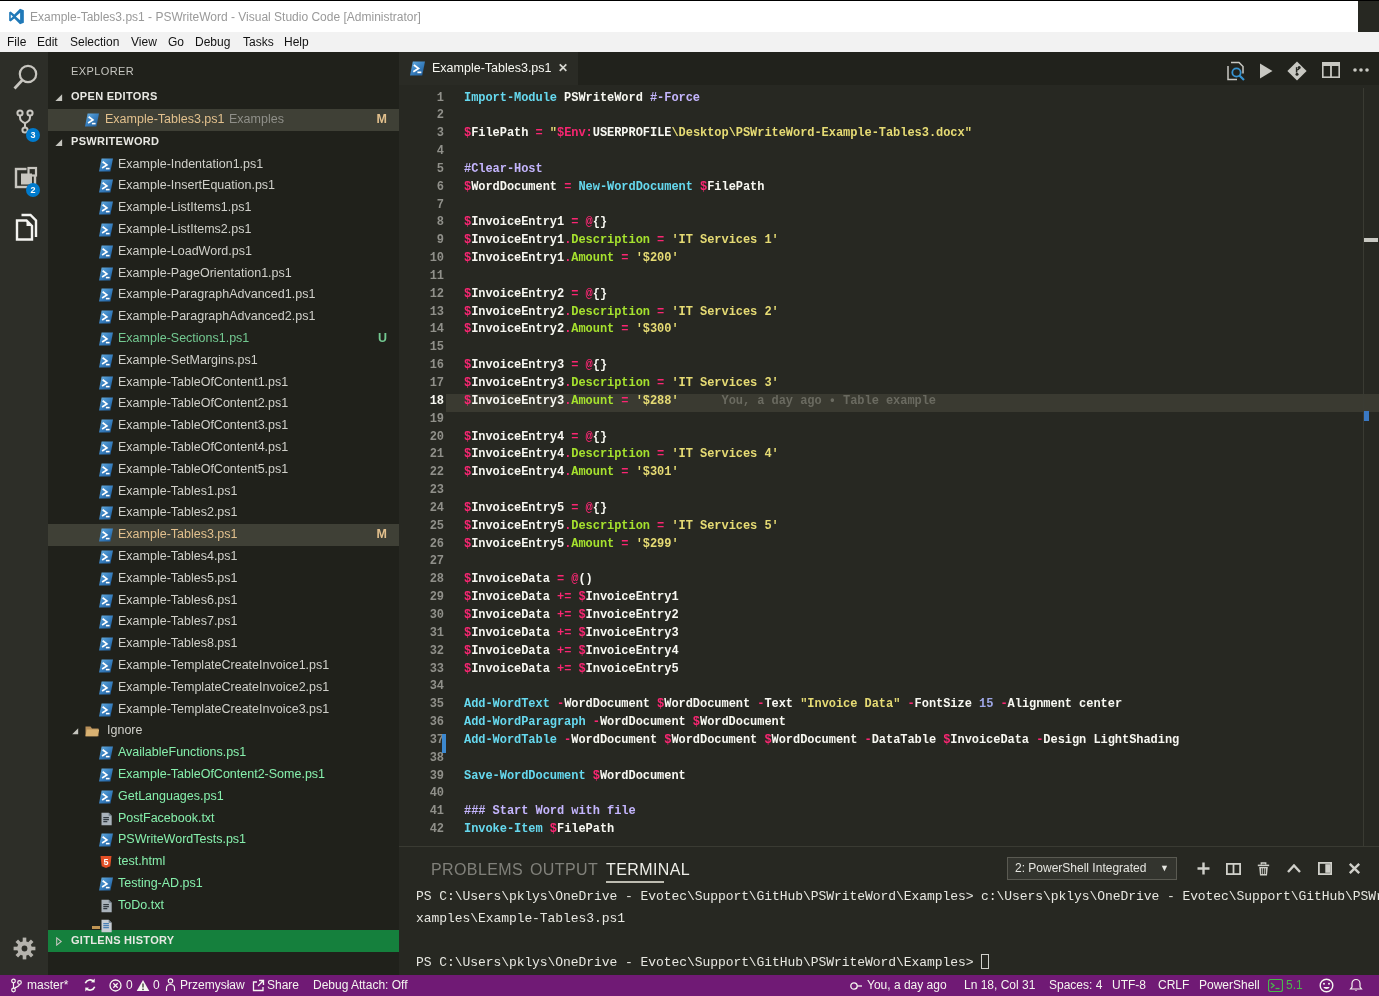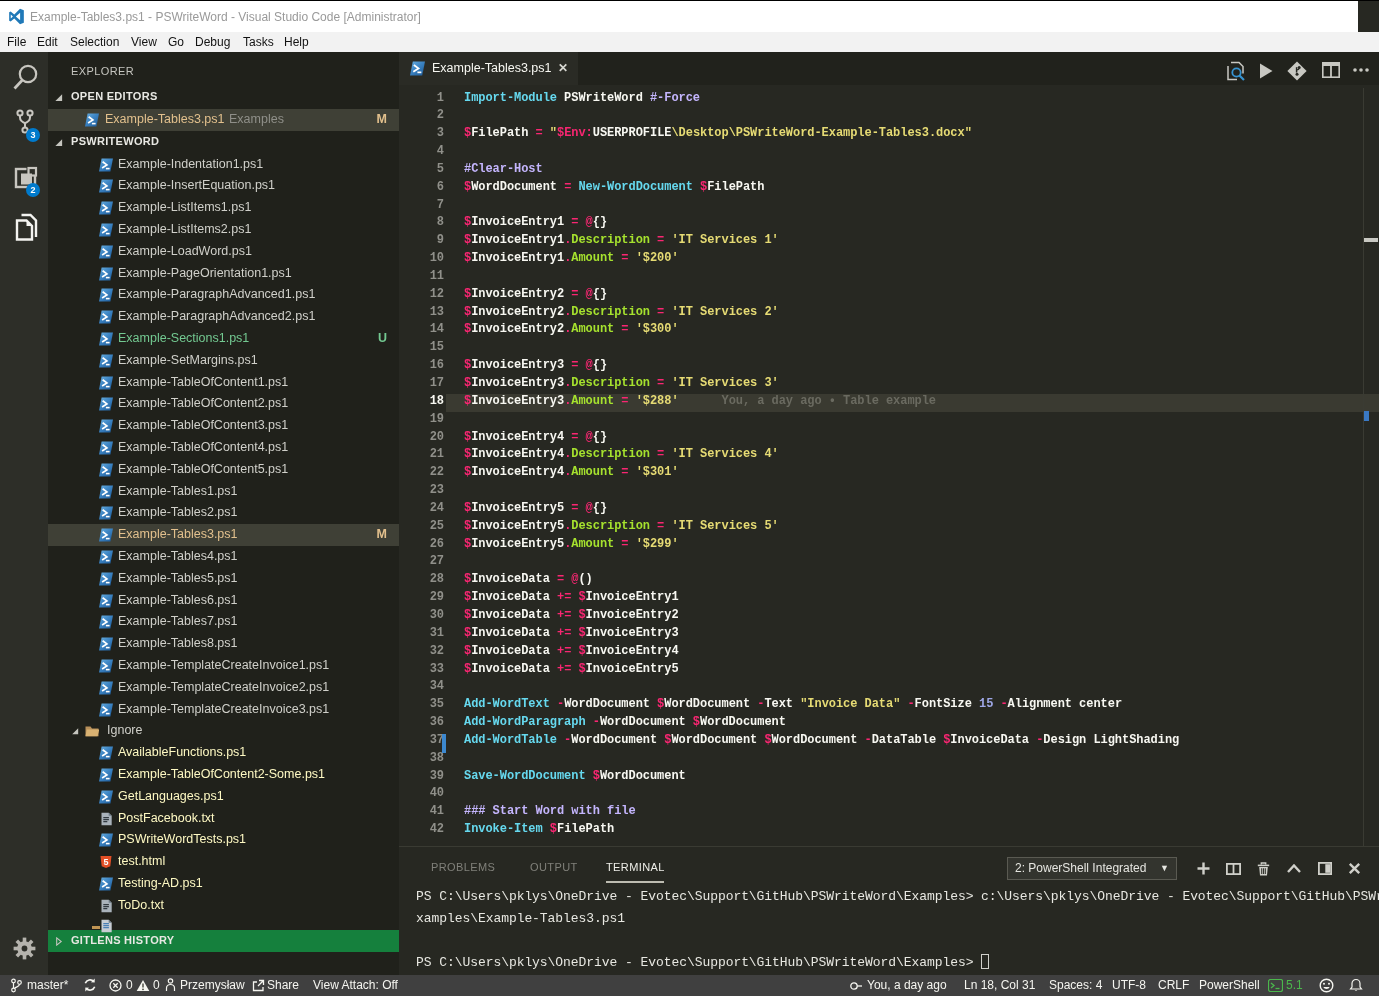--- a/index.html
+++ b/index.html
@@ -21,21 +21,21 @@
 .sechead { position:absolute; left:0; width:351px; height:22px; font-weight:bold; font-size:11px; color:#e8e8e3; }
 .sechead .tw { position:absolute; left:6px; top:7px; }
 .sechead .lbl { position:absolute; left:23px; top:4px; letter-spacing:0.3px; }
 .row { position:absolute; left:0; width:351px; height:22px; }
 .row .ico { position:absolute; left:51px; top:4px; width:14px; height:14px; }
 .row .nm { position:absolute; left:70px; top:3px; white-space:nowrap; }
 .row .git { position:absolute; right:12px; top:3px; font-weight:bold; }
 .sel { background:#3f4036; }
 .mod { color:#e2c08d; }
 .unt { color:#73c991; }
-.ign { color:#fef9c3;text-align:center; }
+.ign { color:#86efac;text-align:center; }
 
 #editor { left:399px; top:52px; width:980px; height:794px; background:#272822; overflow:hidden; }
 #tabbar { position:absolute; left:0; top:0; width:980px; height:33px; background:#21221c; }
 #tab1 { position:absolute; left:0; top:0; width:179px; height:33px; background:#2a2b25; color:#f8f8f2; }
 #tab1 .tname { position:absolute; left:33px; top:9px; font-size:12.5px; }
 #tab1 .tclose { position:absolute; left:159px; top:9px; font-size:12px; color:#d8d8d2; font-weight:bold; }
 #code { position:absolute; left:0; top:37.5px; width:980px; font-family:"Liberation Mono",monospace; font-size:12px; letter-spacing:-0.05px; font-weight:bold; white-space:pre; }
 .cl { position:relative; height:17.85px; line-height:17.85px; padding-left:65px; }
 .ln { position:absolute; left:0; top:0; width:45px; text-align:right; color:#90908a; font-weight:bold; }
 .hl { }
@@ -47,29 +47,29 @@
 .c-cm { color:#c4b5fd; }
 .c-wh { color:#f8f8f2; }
 .c-nu { color:#9fa8e8; }
 .lens { color:#6a6a60; font-weight:bold; }
 #ovline { left:1363px; top:88px; width:1px; height:758px; background:#3a3b33; }
 #ovmark1 { left:1364px; top:238px; width:14px; height:4px; background:#c8c8c2; }
 #ovmark2 { left:1364px; top:411px; width:5px; height:10px; background:#3a79c4; }
 #gutmod { left:442px; top:734px; width:3.5px; height:18.5px; background:#3c88cf; }
 
 #panel { left:399px; top:846px; width:980px; height:129px; background:#272822; border-top:1px solid #3a3b33; }
-.ptab { position:absolute; top:14px; font-size:11px; letter-spacing:0.4px; color:#80807a; }
+.ptab { position:absolute; top:14px; font-size:16px; letter-spacing:0.4px; color:#80807a; }
 #pterm { color:#eeeee8; }
 #pselect { position:absolute; left:608px; top:10px; width:170px; height:23px; background:#33342e; border:1px solid #5a5a52; color:#e5e5e0; font-size:12px; line-height:21px; padding-left:7px; }
 #pselect .arr { position:absolute; right:7px; top:0; font-size:9px; }
 #term { position:absolute; left:17px; top:39px; width:975px; font-family:"Liberation Mono",monospace; font-size:13px; letter-spacing:-0.06px; color:#e8e8e2; white-space:pre; }
 .tl { height:22px; line-height:22px; }
 .cursor { display:inline-block; width:8px; height:15px; border:1px solid #d0d0ca; vertical-align:-3px; }
 
-#statusbar { left:0; top:975px; width:1379px; height:21px; background:#404040; color:#f5f5f0; font-size:12px; }
+#statusbar { left:0; top:975px; width:1379px; height:21px; background:#701a75; color:#f5f5f0; font-size:12px; }
 .st { position:absolute; top:3px; white-space:nowrap; }
 </style>
 </head>
 <body>
 <div id="app">
     <svg width="0" height="0" style="position:absolute">
       <defs>
         <linearGradient id="psg" x1="0" y1="0" x2="0.9" y2="1">
           <stop offset="0" stop-color="#6cb2e2"></stop>
           <stop offset="0.45" stop-color="#3d85c4"></stop>
@@ -590,21 +590,21 @@
 <svg class="st" style="left:165px;top:3px" width="11" height="14" viewBox="0 0 11 14">
         <circle cx="5.5" cy="3" r="2.2" fill="none" stroke="#f5f5f0" stroke-width="1.2"></circle>
         <path d="M1.5 13 V10 a4 3.5 0 0 1 8 0 V13" fill="none" stroke="#f5f5f0" stroke-width="1.2"></path>
       </svg>
 <span class="st" style="left:180px">Przemysław</span>
 <svg class="st" style="left:252px;top:4px" width="13" height="13" viewBox="0 0 13 13">
         <path d="M5 3 H1.5 V11.5 H11 V8" fill="none" stroke="#f5f5f0" stroke-width="1.3"></path>
         <path d="M7 1.5 H11.5 V6 M11.5 1.5 L6 7" fill="none" stroke="#f5f5f0" stroke-width="1.3"></path>
       </svg>
 <span class="st" style="left:267px">Share</span>
-<span class="st" style="left:313px">View Attach: Off</span>
+<span class="st" style="left:313px">Debug Attach: Off</span>
 <svg class="st" style="left:849px;top:6px" width="14" height="10" viewBox="0 0 14 10">
         <circle cx="5" cy="5" r="3.2" fill="none" stroke="#f5f5f0" stroke-width="1.3"></circle>
         <path d="M8.2 5 H13" stroke="#f5f5f0" stroke-width="1.3"></path>
       </svg>
 <span class="st" style="left:867px">You, a day ago</span>
 <span class="st" style="left:964px">Ln 18, Col 31</span>
 <span class="st" style="left:1049px">Spaces: 4</span>
 <span class="st" style="left:1112px">UTF-8</span>
 <span class="st" style="left:1158px">CRLF</span>
 <span class="st" style="left:1199px">PowerShell</span>

